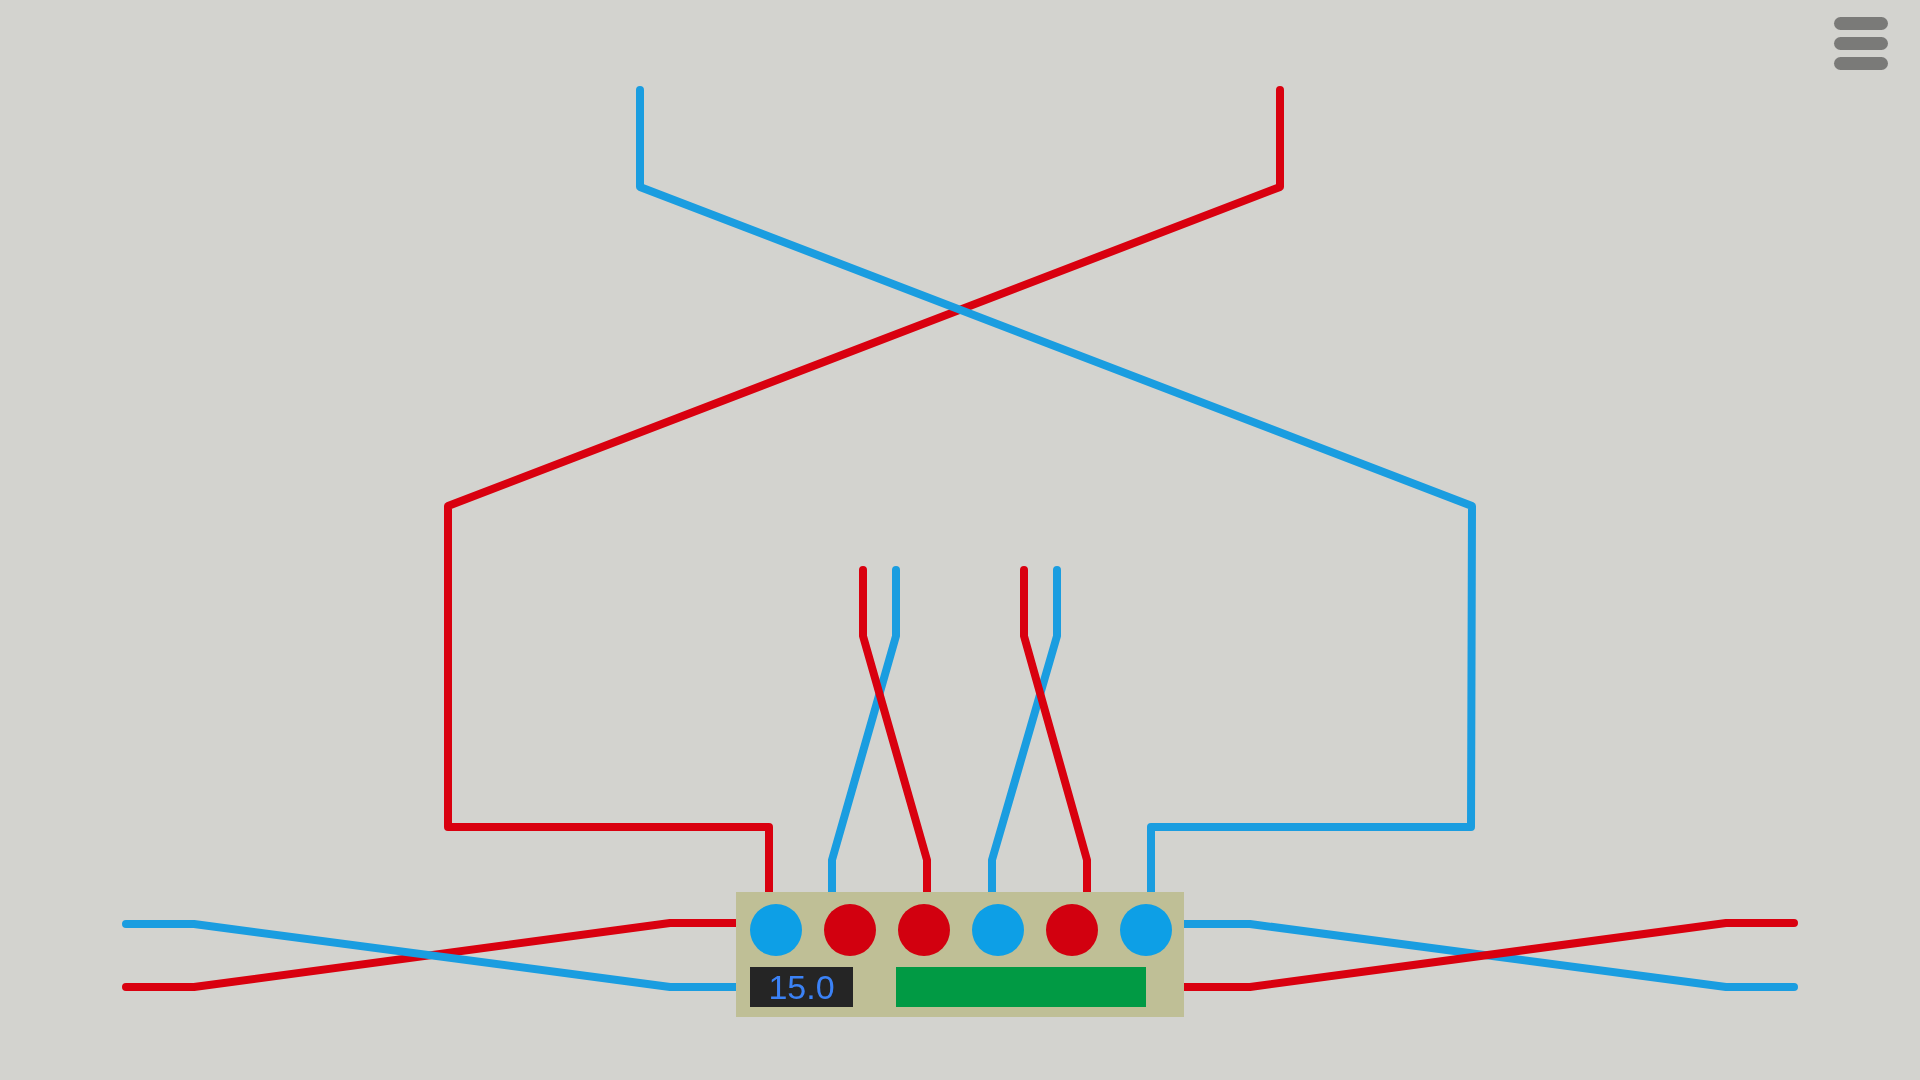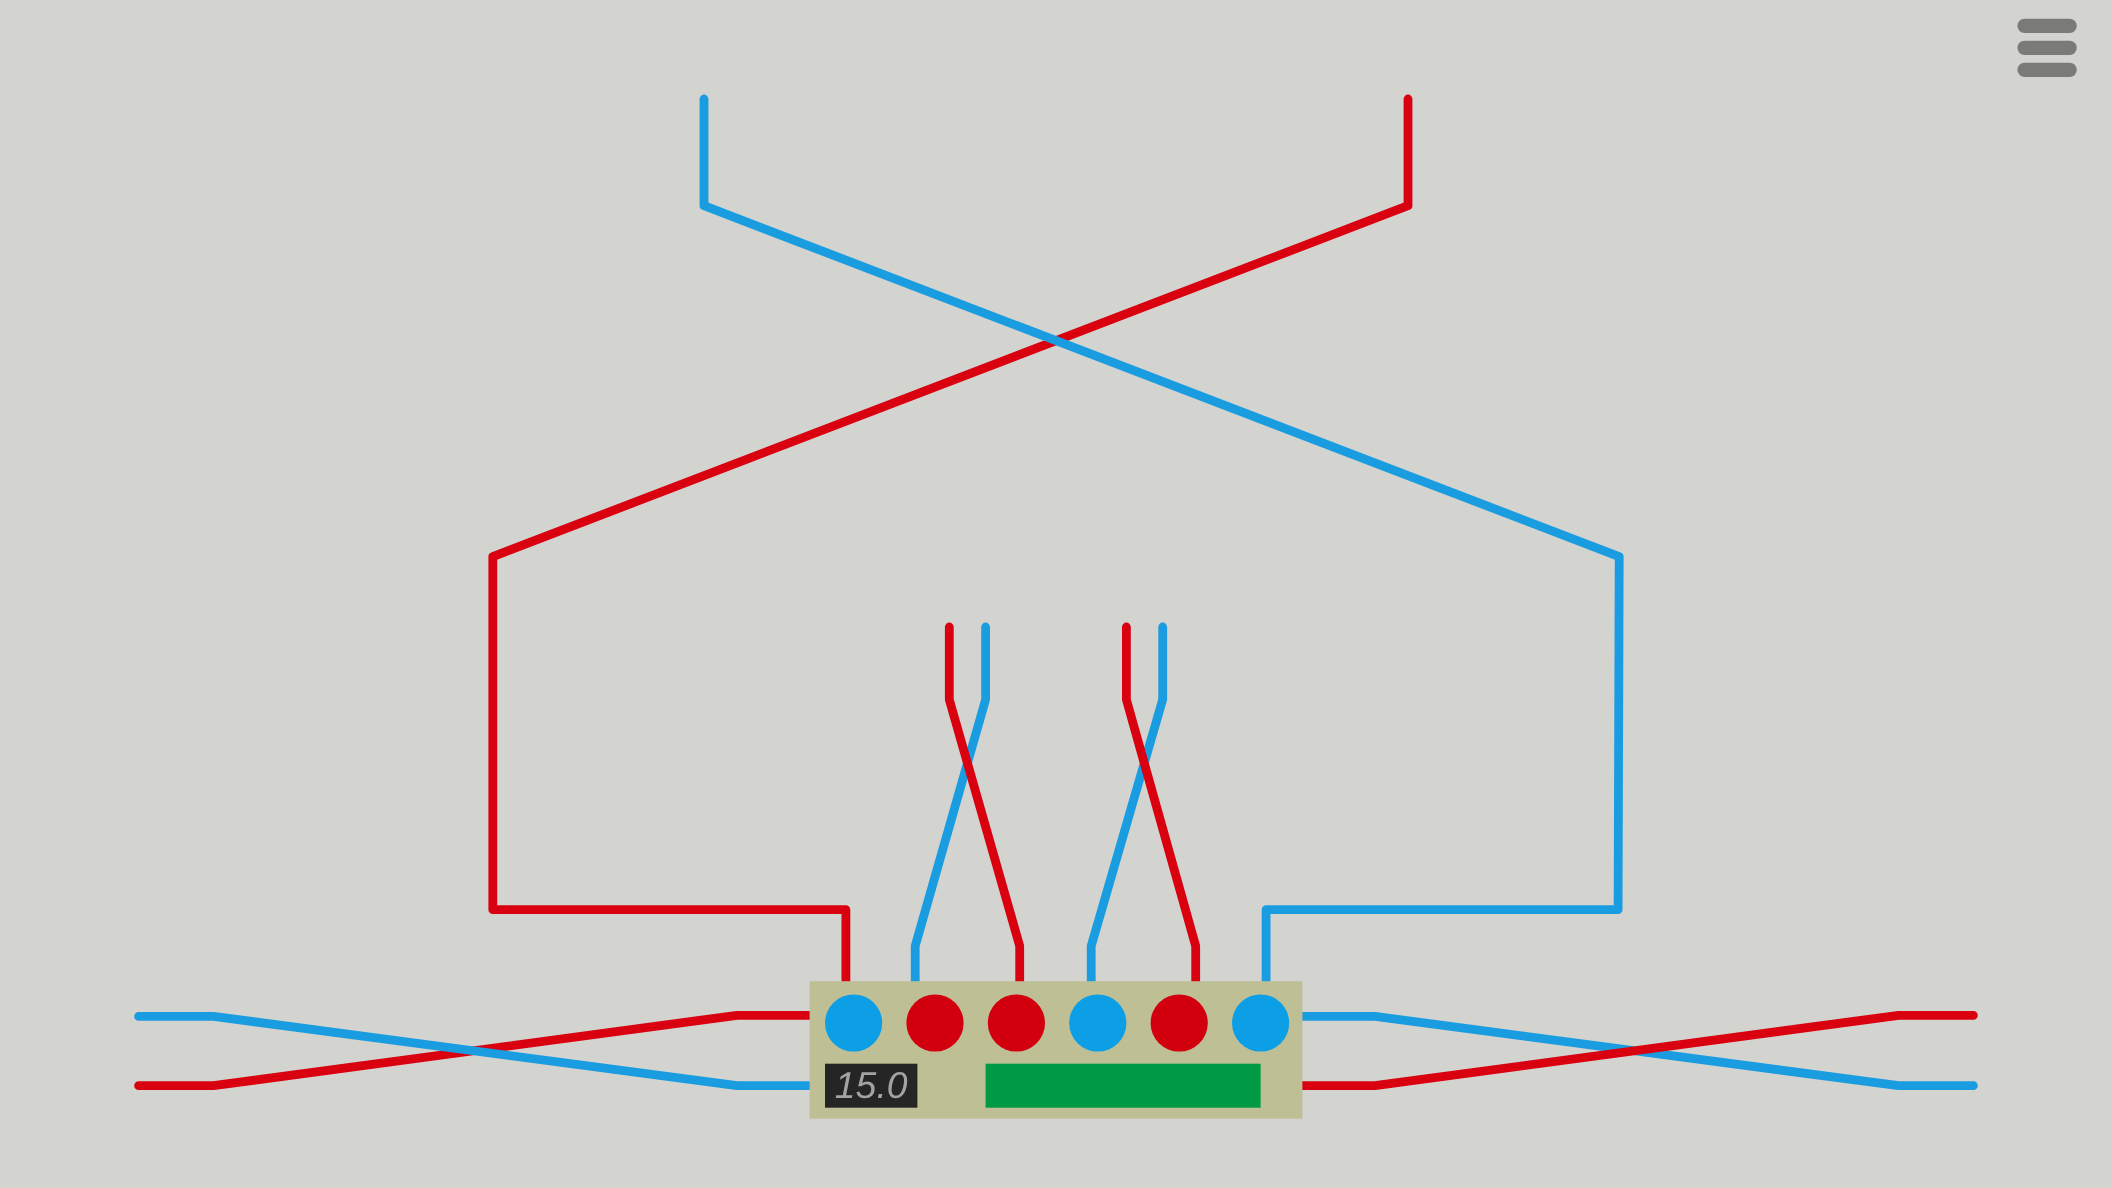--- a/index.html
+++ b/index.html
@@ -3,21 +3,21 @@
 <meta charset="utf-8">
 <style>
   html, body { margin:0; padding:0; }
   body { width:1920px; height:1080px; background:#d3d3cf; position:relative; overflow:hidden; font-family:"Liberation Sans", sans-serif; }
   svg.board { position:absolute; left:0; top:0; width:1920px; height:1080px; }
   .wire { fill:none; stroke-width:8; stroke-linecap:round; stroke-linejoin:round; }
   .menu-btn { position:absolute; left:1830px; top:12px; width:62px; height:62px; cursor:pointer; }
   .menu-btn .bar { position:absolute; left:4px; width:54px; height:13px; border-radius:7px; background:#7a7a78; }
   .panel { position:absolute; left:736px; top:892px; width:448px; height:125px; background:#bfbf96; }
   .node { position:absolute; top:12px; width:52px; height:52px; border-radius:50%; cursor:pointer; }
-  .value-label { position:absolute; left:14px; top:75px; width:84px; height:40px; background:#252525; color:#a3a3a3; font-size:34px; line-height:40px; text-align:center;font-style:italic; }
+  .value-label { position:absolute; left:14px; top:75px; width:103px; height:40px; background:#252525; color:#3b82f6; font-size:34px; line-height:40px; text-align:center; }
   .progress { position:absolute; left:160px; top:75px; width:250px; height:40px; background:#019a44; }
 </style>
 </head>
 <body>
 
 <svg class="board" viewBox="0 0 1920 1080">
   <polyline class="wire" stroke="#d9000f" points="769,892 769,827 448,827 448,506 1280,187 1280,90"></polyline>
   <polyline class="wire" stroke="#1a9de0" points="1151,892 1151,827 1471,827 1472,506 640,187 640,90"></polyline>
   <polyline class="wire" stroke="#1a9de0" points="832,892 832,860 896,636 896,570"></polyline>
   <polyline class="wire" stroke="#d9000f" points="927,892 927,860 863,636 863,570"></polyline>

